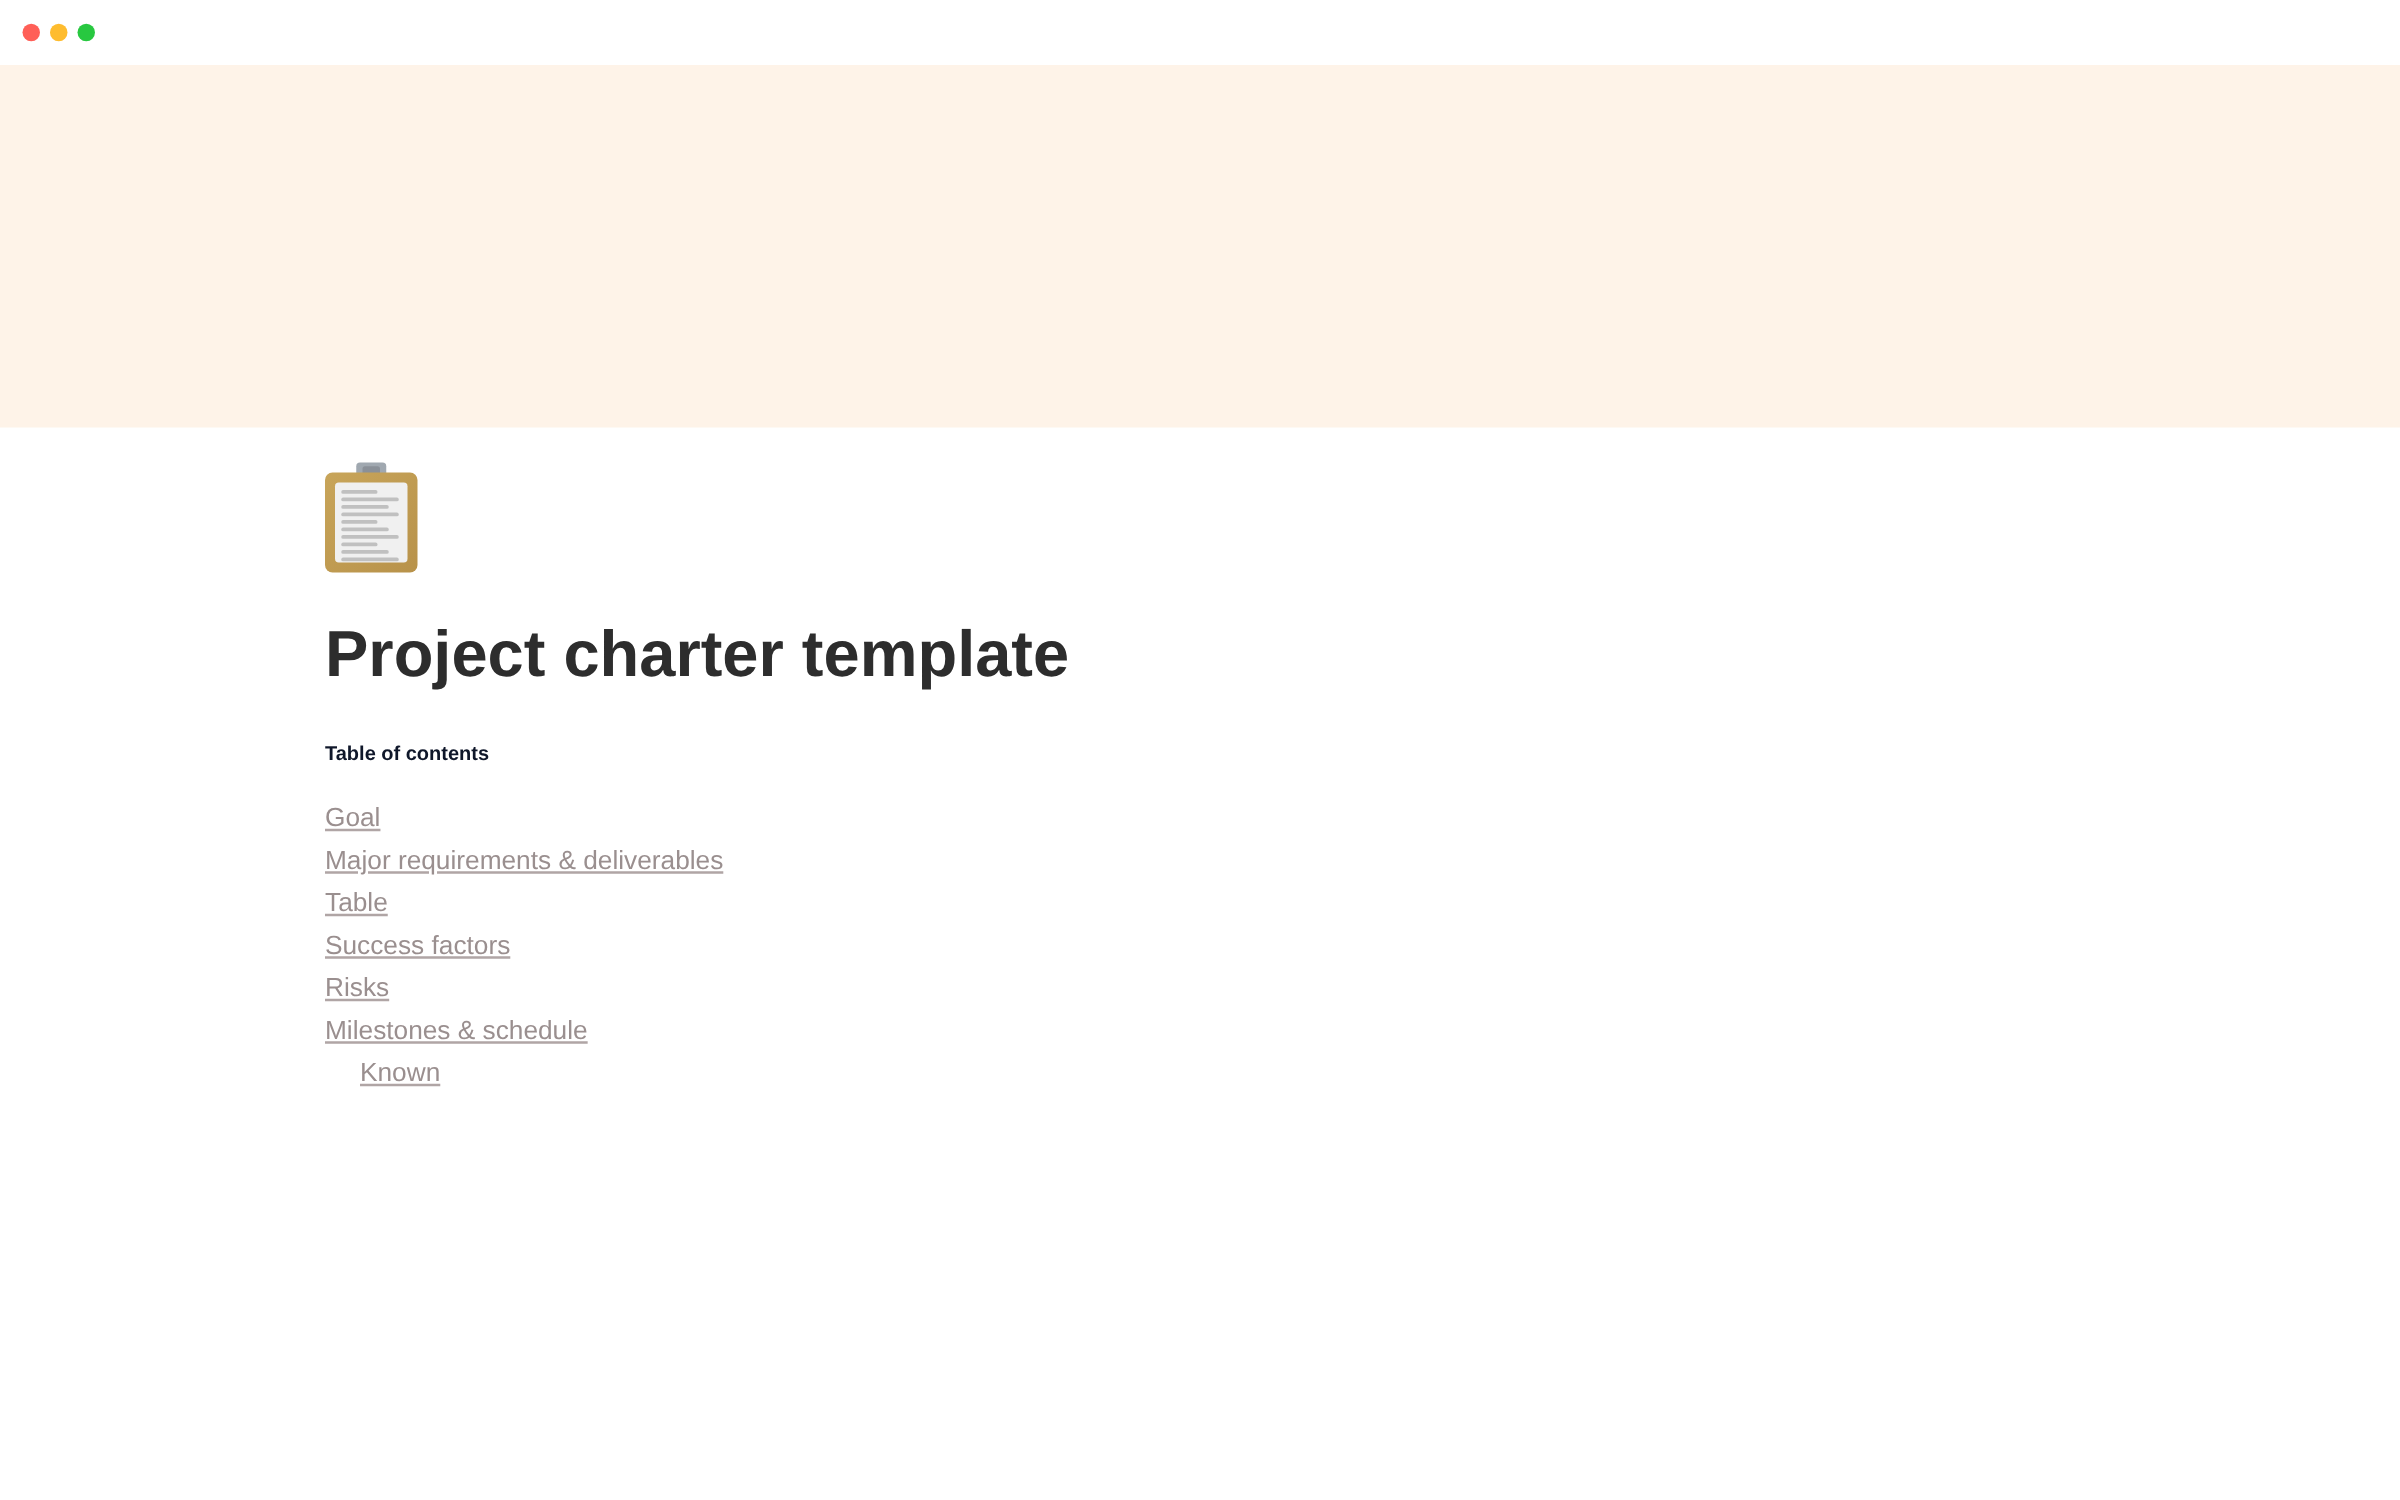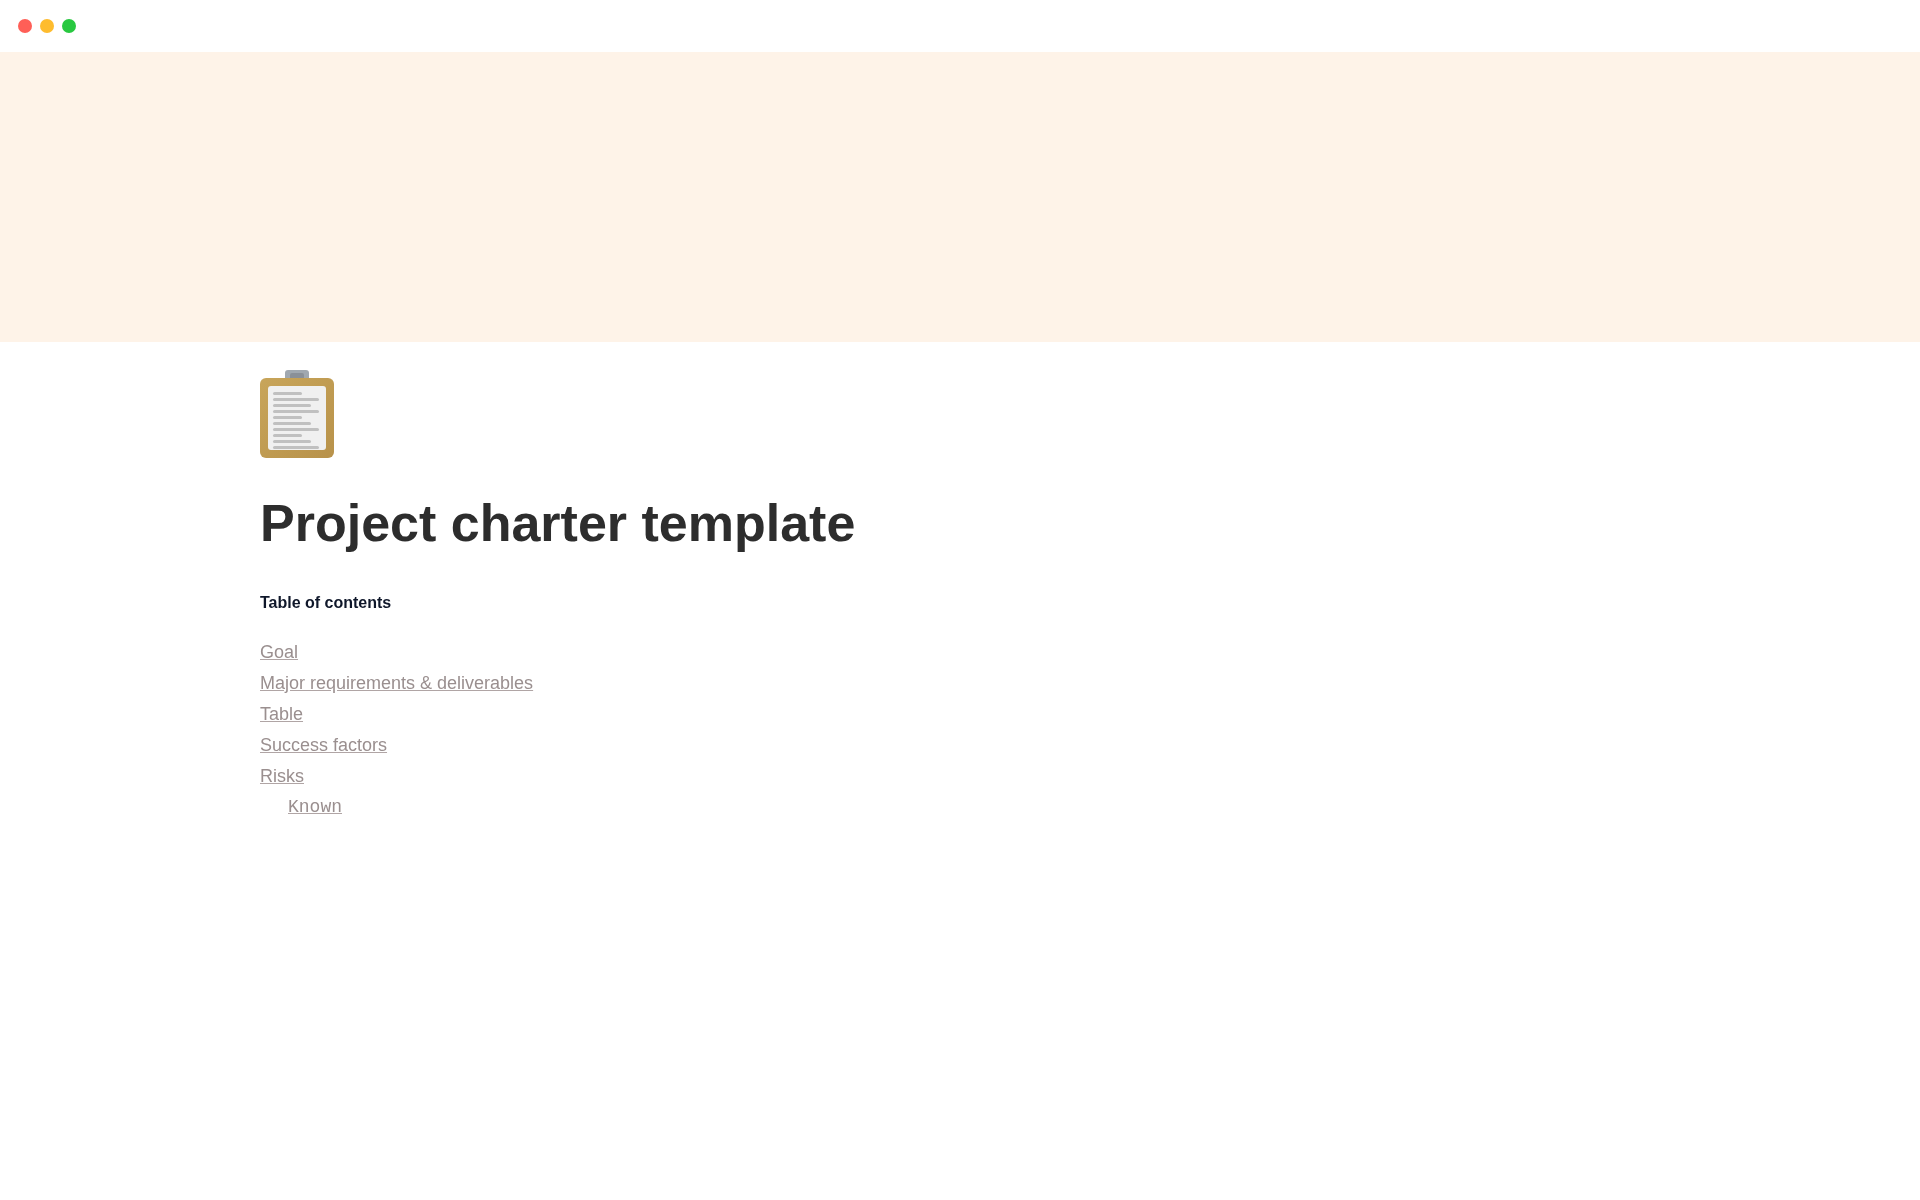--- a/index.html
+++ b/index.html
@@ -143,31 +143,30 @@
 
     .toc-list {
       list-style: none;
     }
 
     .toc-item {
       margin-bottom: 10px;
     }
 
     .toc-link {
-      font-size: 18px;
+      font-size: 21px;
       color: #9a8f8f;
       text-decoration: underline;
       text-decoration-color: #b0a5a5;
       cursor: pointer;
     }
 
     .toc-sub-item {
       margin-left: 28px;
       margin-top: 10px;
-      font-family: Liberation Mono, monospace;
     }
   </style>
 </head>
 <body>
 
 <div class="titlebar">
   <span class="traffic-light close"></span>
   <span class="traffic-light minimize"></span>
   <span class="traffic-light maximize"></span>
 </div>
@@ -200,15 +199,16 @@
 
 <div class="toc-section">
   <div class="toc-title">Table of contents</div>
   <ul class="toc-list">
 
   <li class="toc-item"><a class="toc-link" href="#">Goal</a></li>
       <li class="toc-item"><a class="toc-link" href="#">Major requirements &amp; deliverables</a></li>
       <li class="toc-item"><a class="toc-link" href="#">Table</a></li>
       <li class="toc-item"><a class="toc-link" href="#">Success factors</a></li>
       <li class="toc-item"><a class="toc-link" href="#">Risks</a></li>
+      <li class="toc-item"><a class="toc-link" href="#">Milestones &amp; schedule</a></li>
       <li class="toc-item toc-sub-item"><a class="toc-link" href="#">Known</a></li>
     </ul>
 </div>
 
 </body></html>

